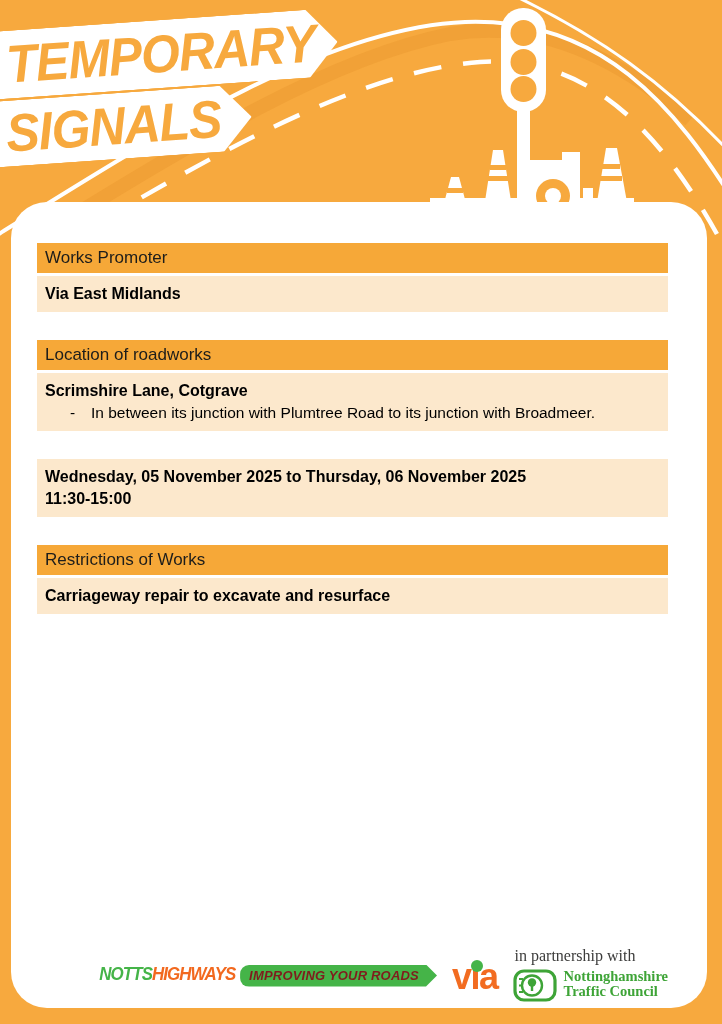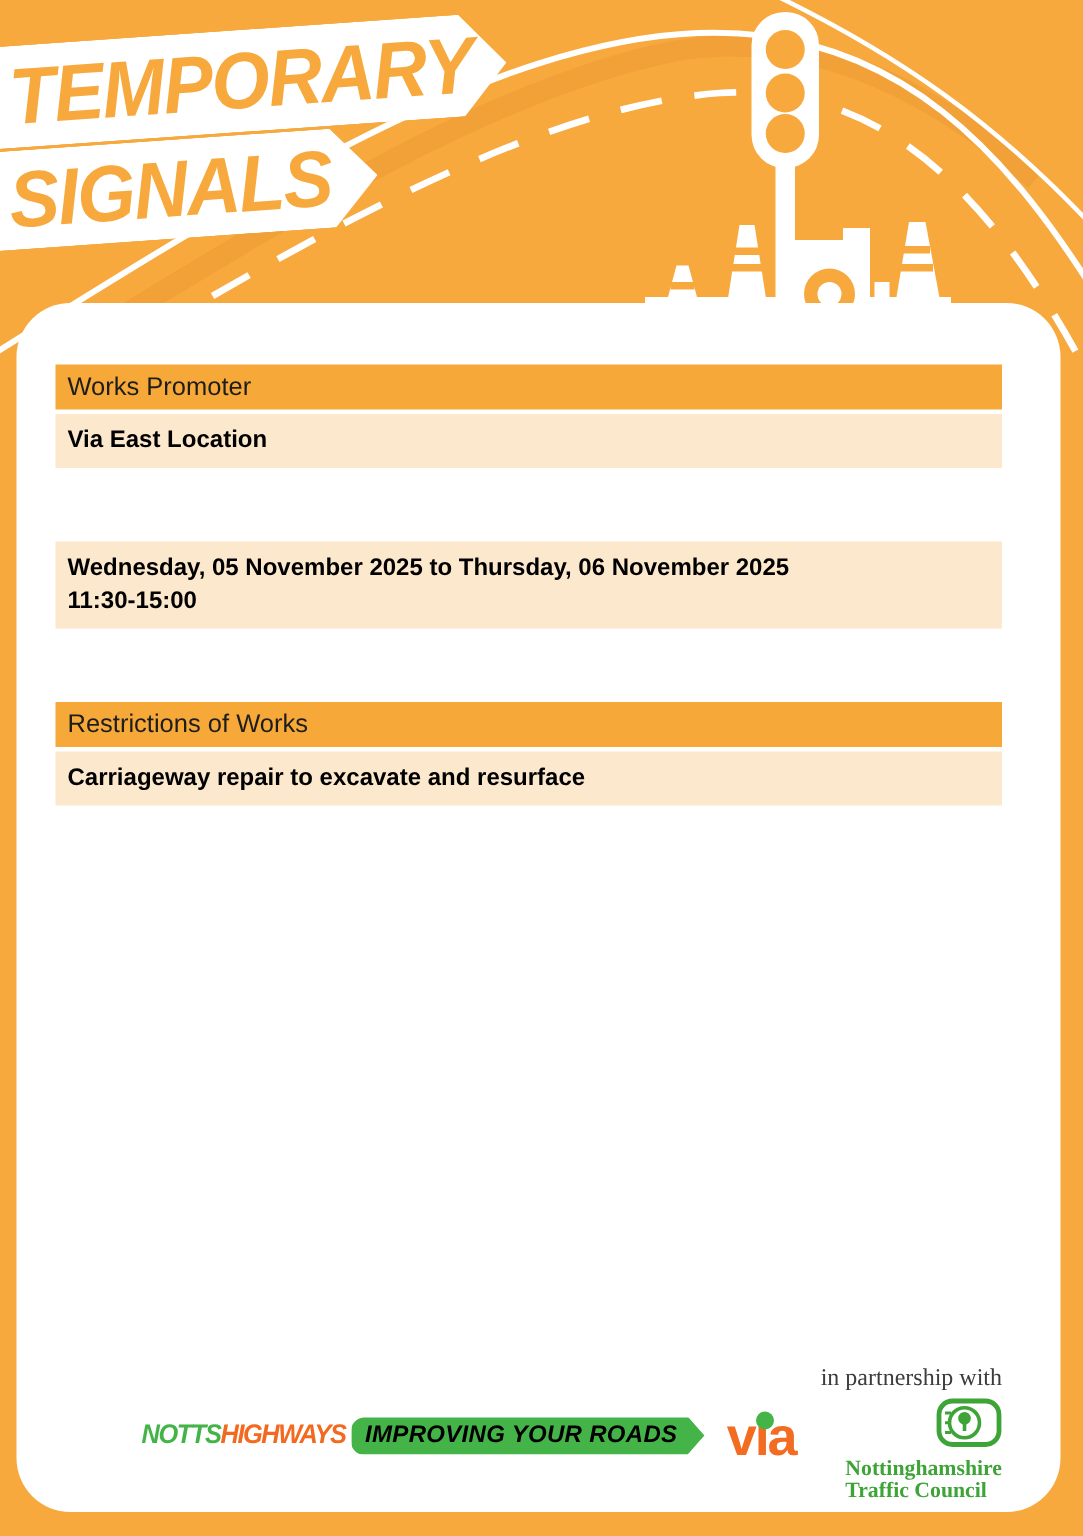--- a/index.html
+++ b/index.html
@@ -43,21 +43,21 @@
     transform:scaleY(1.06);
     white-space:nowrap;
   }
   
   .card{
     position:absolute;z-index:2;
     left:11px;top:202px;width:696px;height:806px;
     background:#fff;border-radius:36px;
   }
   .card-content{padding:41px 39px 0 26px;}
-  .section{margin-bottom:49px;}
+  .section{margin-bottom:28px;}
   .section-header{
     background:var(--orange-bar);
     height:30px;display:flex;align-items:center;
     padding-left:8px;
     font-size:17px;color:var(--text-dark);
   }
   .section-body{
     margin-top:3px;
     background:var(--row-peach);
     padding:7px 8px;
@@ -73,22 +73,22 @@
   }
   .notts-logo{display:flex;flex-direction:row;align-items:center;}
   .notts-title{
     font-size:18px;font-weight:bold;font-style:italic;
     letter-spacing:-1px;transform:scaleX(0.94);white-space:nowrap;
   }
   .notts-title .green{color:var(--notts-green);}
   .notts-title .orange{color:var(--highways-orange);}
   .notts-tagline{
     margin-top:2px;
-    background:var(--notts-green);color:#000000;
-    font-size:16px;font-weight:bold;font-style:italic;
+    background:var(--notts-green);color:#7f1d1d;
+    font-size:13px;font-weight:bold;font-style:italic;
     letter-spacing:0.2px;white-space:nowrap;
     padding:3px 18px 4px 9px;
     border-radius:9px 0 0 9px;
     clip-path:polygon(0 0, calc(100% - 11px) 0, 100% 50%, calc(100% - 11px) 100%, 0 100%);
   }
   .via-logo{
     position:relative;
     color:var(--via-orange);
     font-size:36px;font-weight:bold;letter-spacing:-1.5px;
     line-height:1;padding-top:4px;
@@ -96,21 +96,21 @@
   .via-dot{
     position:absolute;left:19px;top:5px;
     width:12px;height:12px;border-radius:50%;
     background:var(--notts-green);
   }
   .ncc-wrap{display:flex;flex-direction:column;}
   .partnership-label{
     font-family:"Liberation Serif", serif;
     font-size:16px;color:#3C3C3B;margin:0 0 4px 2px;
   }
-  .ncc-row{display:flex;align-items:flex-end;gap:7px;flex-direction:column;}
+  .ncc-row{display:flex;align-items:flex-start;gap:7px;}
   .ncc-stroke{stroke:var(--ncc-green);fill:none;}
   .ncc-fill{fill:var(--ncc-green);}
   .ncc-text{
     font-family:"Liberation Serif", serif;
     font-weight:bold;font-size:14.5px;line-height:15px;
     color:var(--ncc-green);white-space:nowrap;
   }
 </style>
 </head>
 <body>
@@ -173,24 +173,36 @@
 </div>
 
 <div class="card">
   <div class="card-content">
 
     <div class="section">
       <div class="section-header">
         <span>Works Promoter</span>
       </div>
       <div class="section-body">
-        <div class="line-bold">Via East Location</div>
-      </div>
-    </div>
-
+        <div class="line-bold">Via East Midlands</div>
+      </div>
+    </div>
+
+    <div class="section">
+      <div class="section-header">
+        <span>Location of roadworks</span>
+      </div>
+      <div class="section-body">
+        <div class="line-bold">Scrimshire Lane, Cotgrave</div>
+        <div class="bullet-row">
+          <span class="bullet-dash">-</span>
+          <span>In between its junction with Plumtree Road to its junction with Broadmeer.</span>
+        </div>
+      </div>
+    </div>
 
     <div class="section">
       <div class="section-body">
         <div class="line-bold">Wednesday, 05 November 2025 to Thursday, 06 November 2025</div>
         <div class="line-bold">11:30-15:00</div>
       </div>
     </div>
 
 
     <div class="section">

